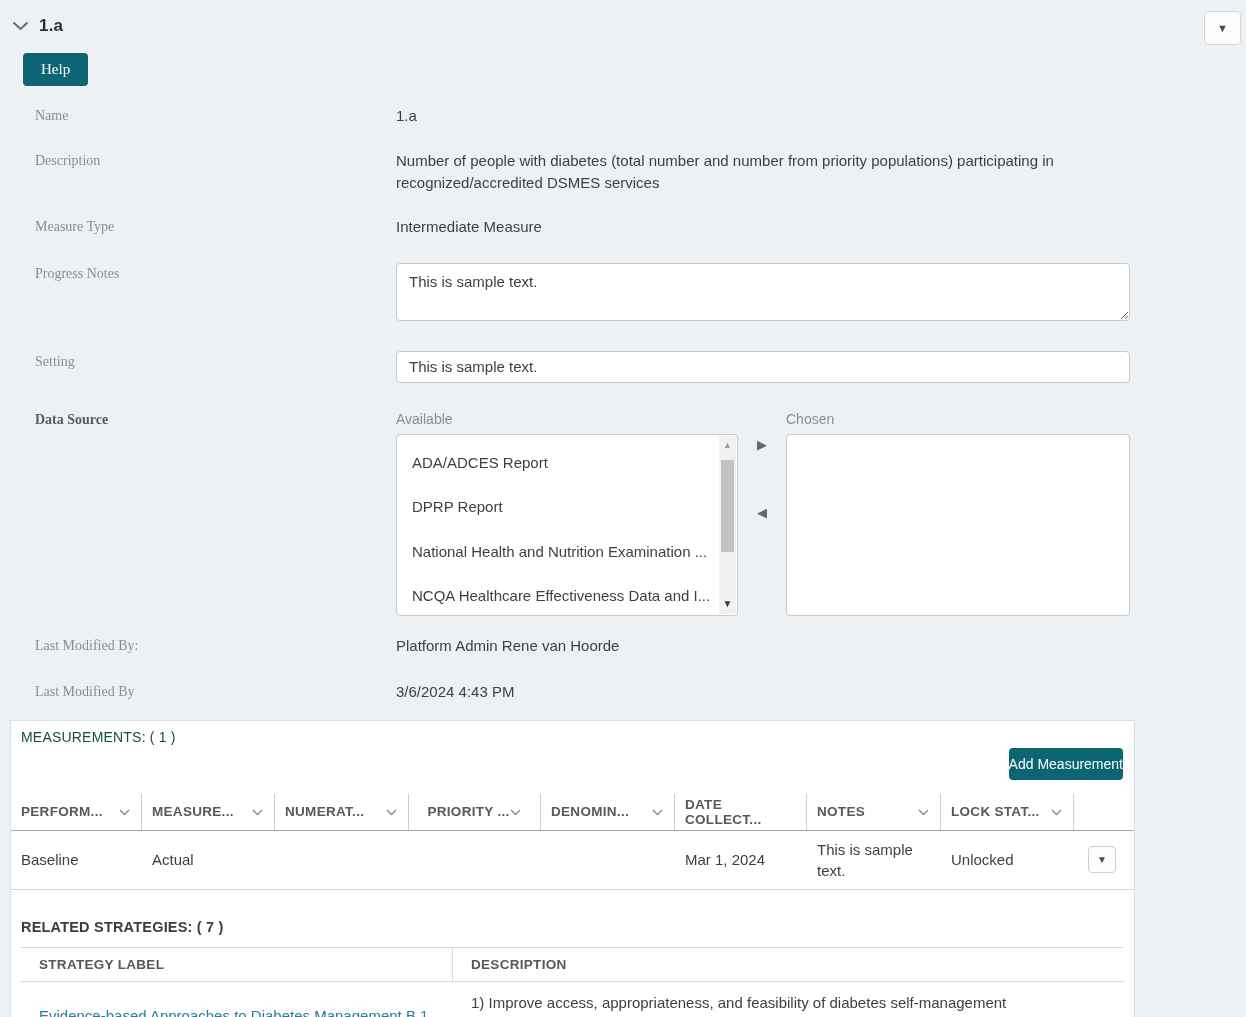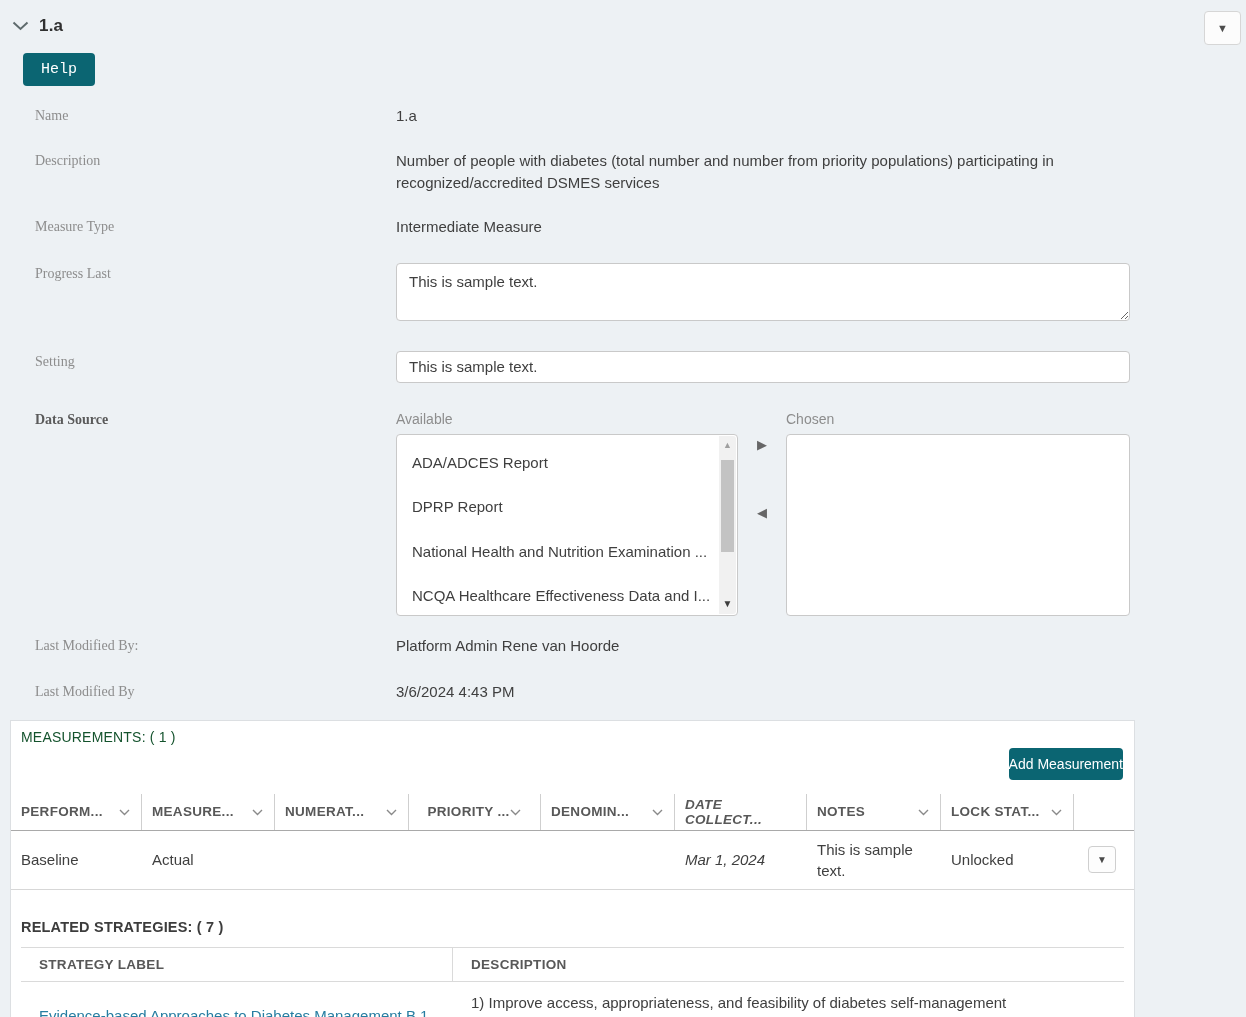--- a/index.html
+++ b/index.html
@@ -16,21 +16,21 @@
   .collapse-toggle { display:flex; align-items:center; cursor:pointer; background:none; border:none; }
   .page-title { font-size:17px; font-weight:bold; color:#303030; margin-left:10px; letter-spacing:.2px; }
   .menu-btn {
     position:absolute; top:11px; right:5px; width:37px; height:34px;
     background:#fcfcfc; border:1px solid #d6d6d6; border-radius:4px;
     color:#4c4c4c; font-size:11px; line-height:1; cursor:pointer;
   }
   .help-btn {
     margin:17px 0 0 23px; background:#0b6572; color:#ffffff; border:none;
     border-radius:4px; padding:8px 18px; font-size:15px; cursor:pointer;
-    font-family:Liberation Mono, monospace;
+    font-family:Liberation Serif, serif;
   }
   
   .form { padding:0 116px 0 35px; }
   .frow { display:flex; }
   .flabel { width:361px; font-size:14px; color:#8d8d8d; padding-top:3px; flex-shrink:0;font-family:Liberation Serif, serif; }
   .flabel.bold { color:#5a5a5a; font-weight:bold; }
   .fvalue { flex:1; font-size:15px; color:#3f3f3f; line-height:1.5; }
   .mt-name { margin-top:19px; }
   .mt-desc { margin-top:22px; }
   .mt-type { margin-top:21px; }
@@ -84,21 +84,21 @@
   .mtable { margin-top:14px; }
   .mhead { display:flex; border-bottom:1px solid #a9a9a9; }
   .hcell {
     height:36px; display:flex; align-items:center; justify-content:space-between;
     padding:0 11px 0 10px; font-size:13.5px; font-weight:bold; color:#585858;
     letter-spacing:.3px; border-right:1px solid #cfcfcf; cursor:pointer;
   }
   .hcell.nosort { justify-content:flex-start; }
   .hcell.last { border-right:none; cursor:default; }
   .c1{width:131px;} .c2{width:133px;} .c3{width:134px;} .c4{width:132px;justify-content:center;} .c5{width:134px;}
-  .c6{width:132px;font-style:italic;} .c7{width:134px;} .c8{width:133px;} .c9{flex:1;}
+  .c6{width:132px;} .c7{width:134px;} .c8{width:133px;} .c9{flex:1;}
   .mrow { display:flex; align-items:center; min-height:59px; border-bottom:1px solid #d7d7d7; }
   .mcell { padding:8px 10px; font-size:15px; color:#3f3f3f; line-height:1.4; }
   .row-menu-btn {
     width:28px; height:27px; border:1px solid #cfcfcf; border-radius:4px;
     background:#fdfdfd; color:#4a4a4a; font-size:10px; line-height:1; cursor:pointer; margin-left:4px;
   }
   
   .rs-title { margin:29px 0 12px 10px; font-weight:bold; font-size:14.5px; color:#3c3c3c; letter-spacing:.2px; }
   .rs-table { margin:0 10px; }
   .rs-head { display:flex; align-items:stretch; border-top:1px solid #dadada; border-bottom:1px solid #dadada; height:35px; }
@@ -145,21 +145,21 @@
       <div class="flabel">Description</div>
       <div class="fvalue">Number of people with diabetes (total number and number from priority populations) participating in recognized/accredited DSMES services</div>
     </div>
 
     <div class="frow mt-type">
       <div class="flabel">Measure Type</div>
       <div class="fvalue">Intermediate Measure</div>
     </div>
 
     <div class="frow mt-notes">
-      <div class="flabel">Progress Last</div>
+      <div class="flabel">Progress Notes</div>
       <div class="fvalue">
         <textarea class="notes-input" style="">This is sample text.</textarea>
       </div>
     </div>
 
     <div class="frow mt-setting">
       <div class="flabel">Setting</div>
       <div class="fvalue">
         <input class="setting-input" value="This is sample text." style="">
       </div>

